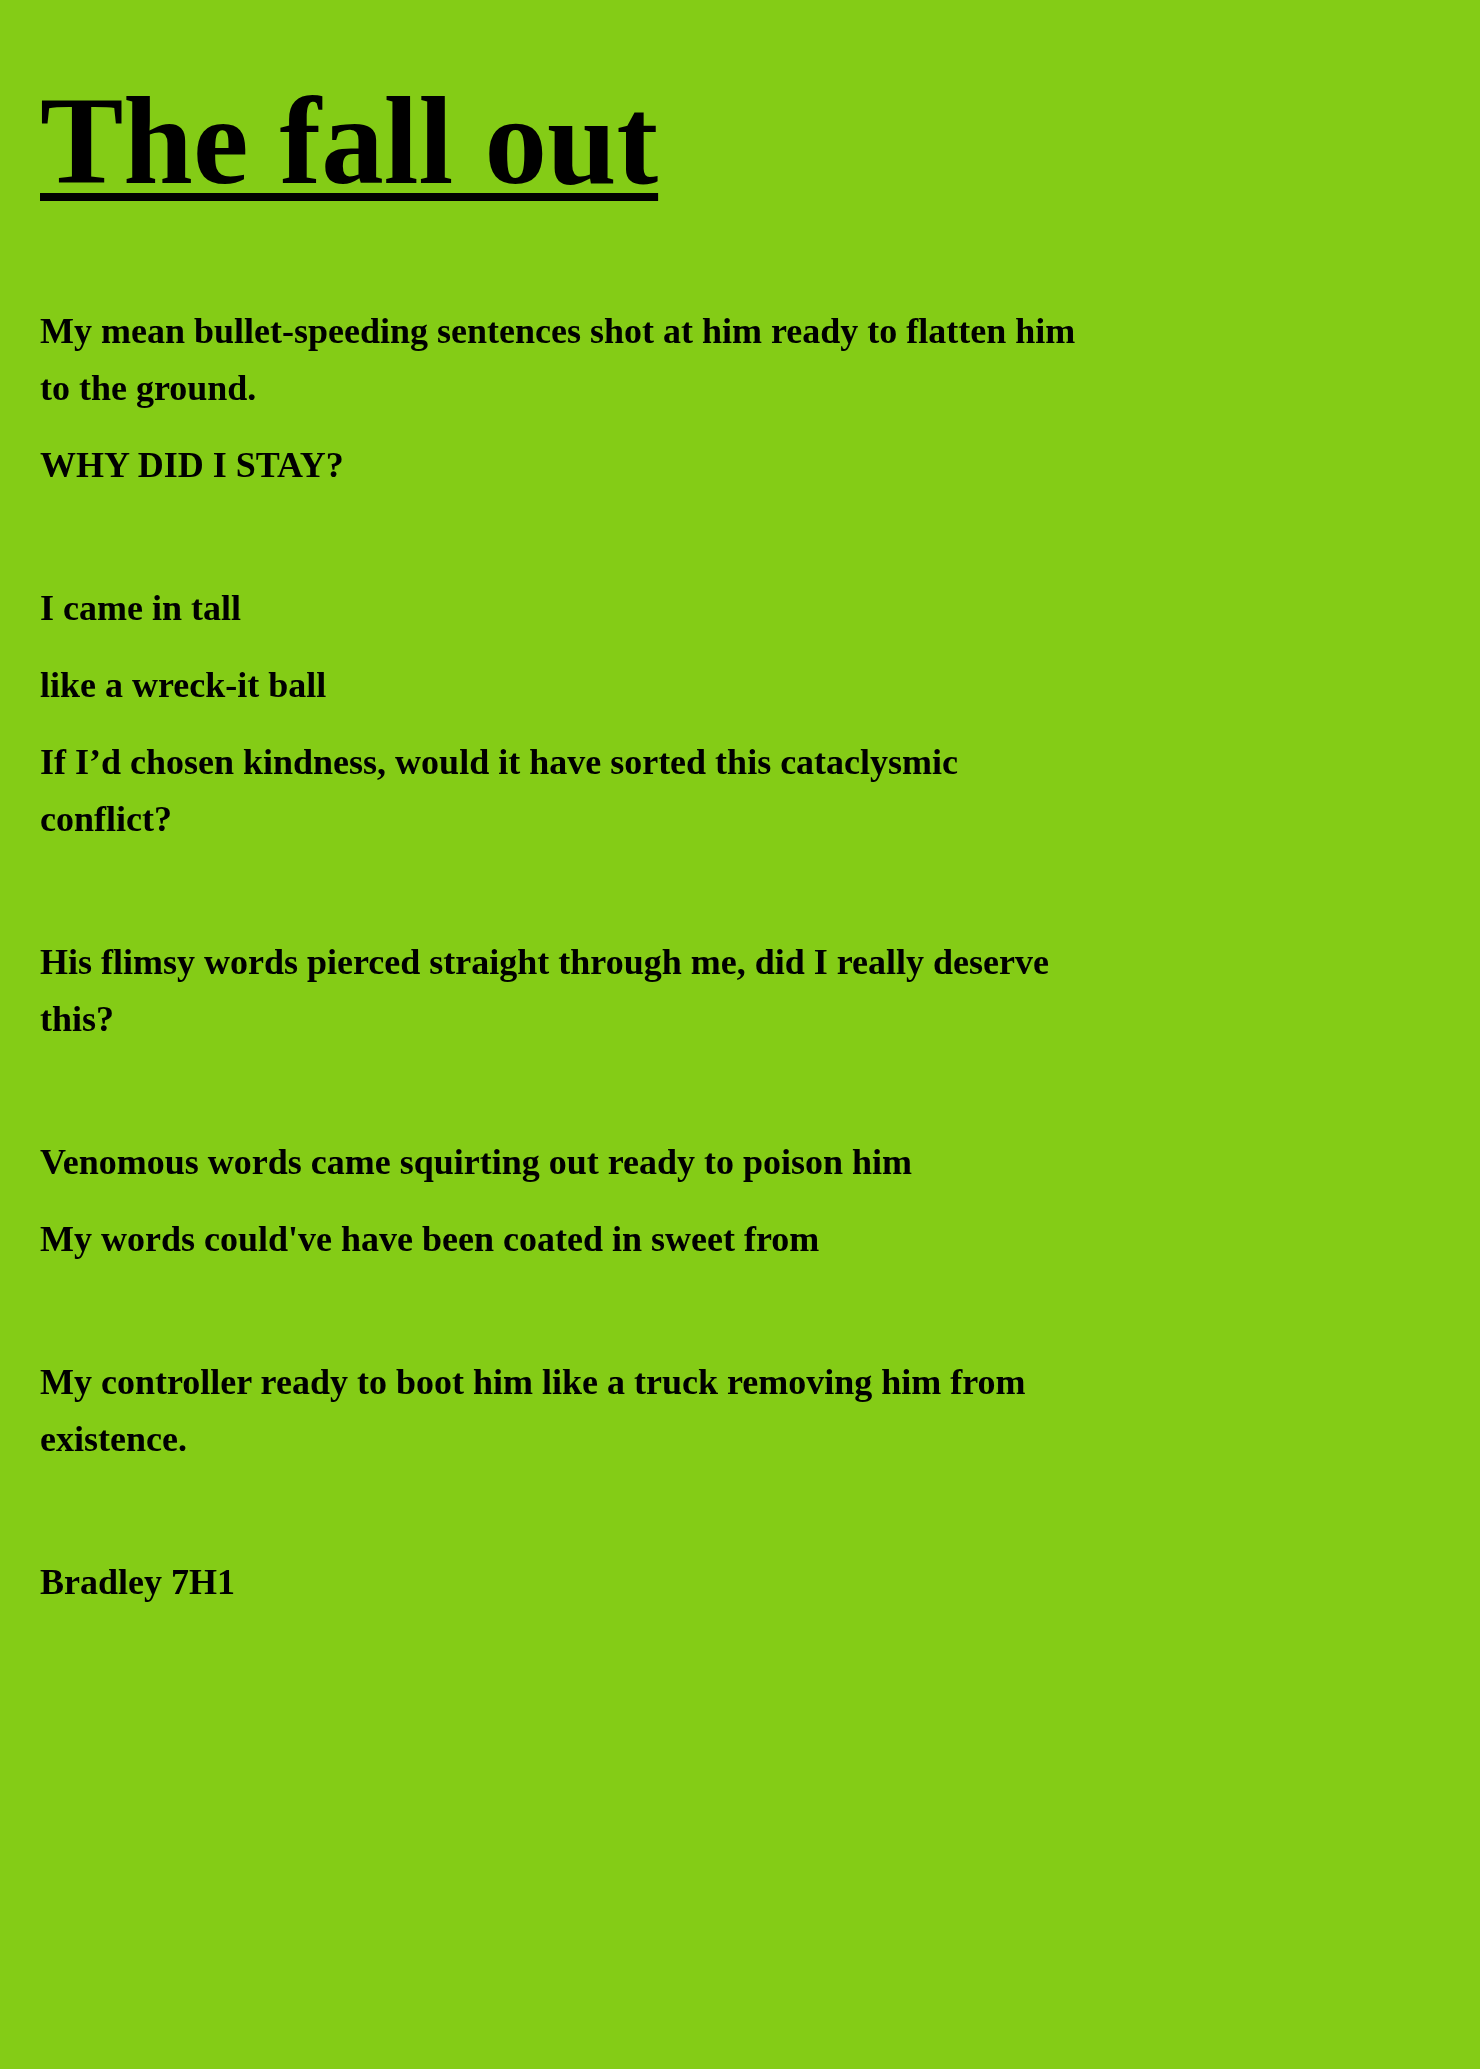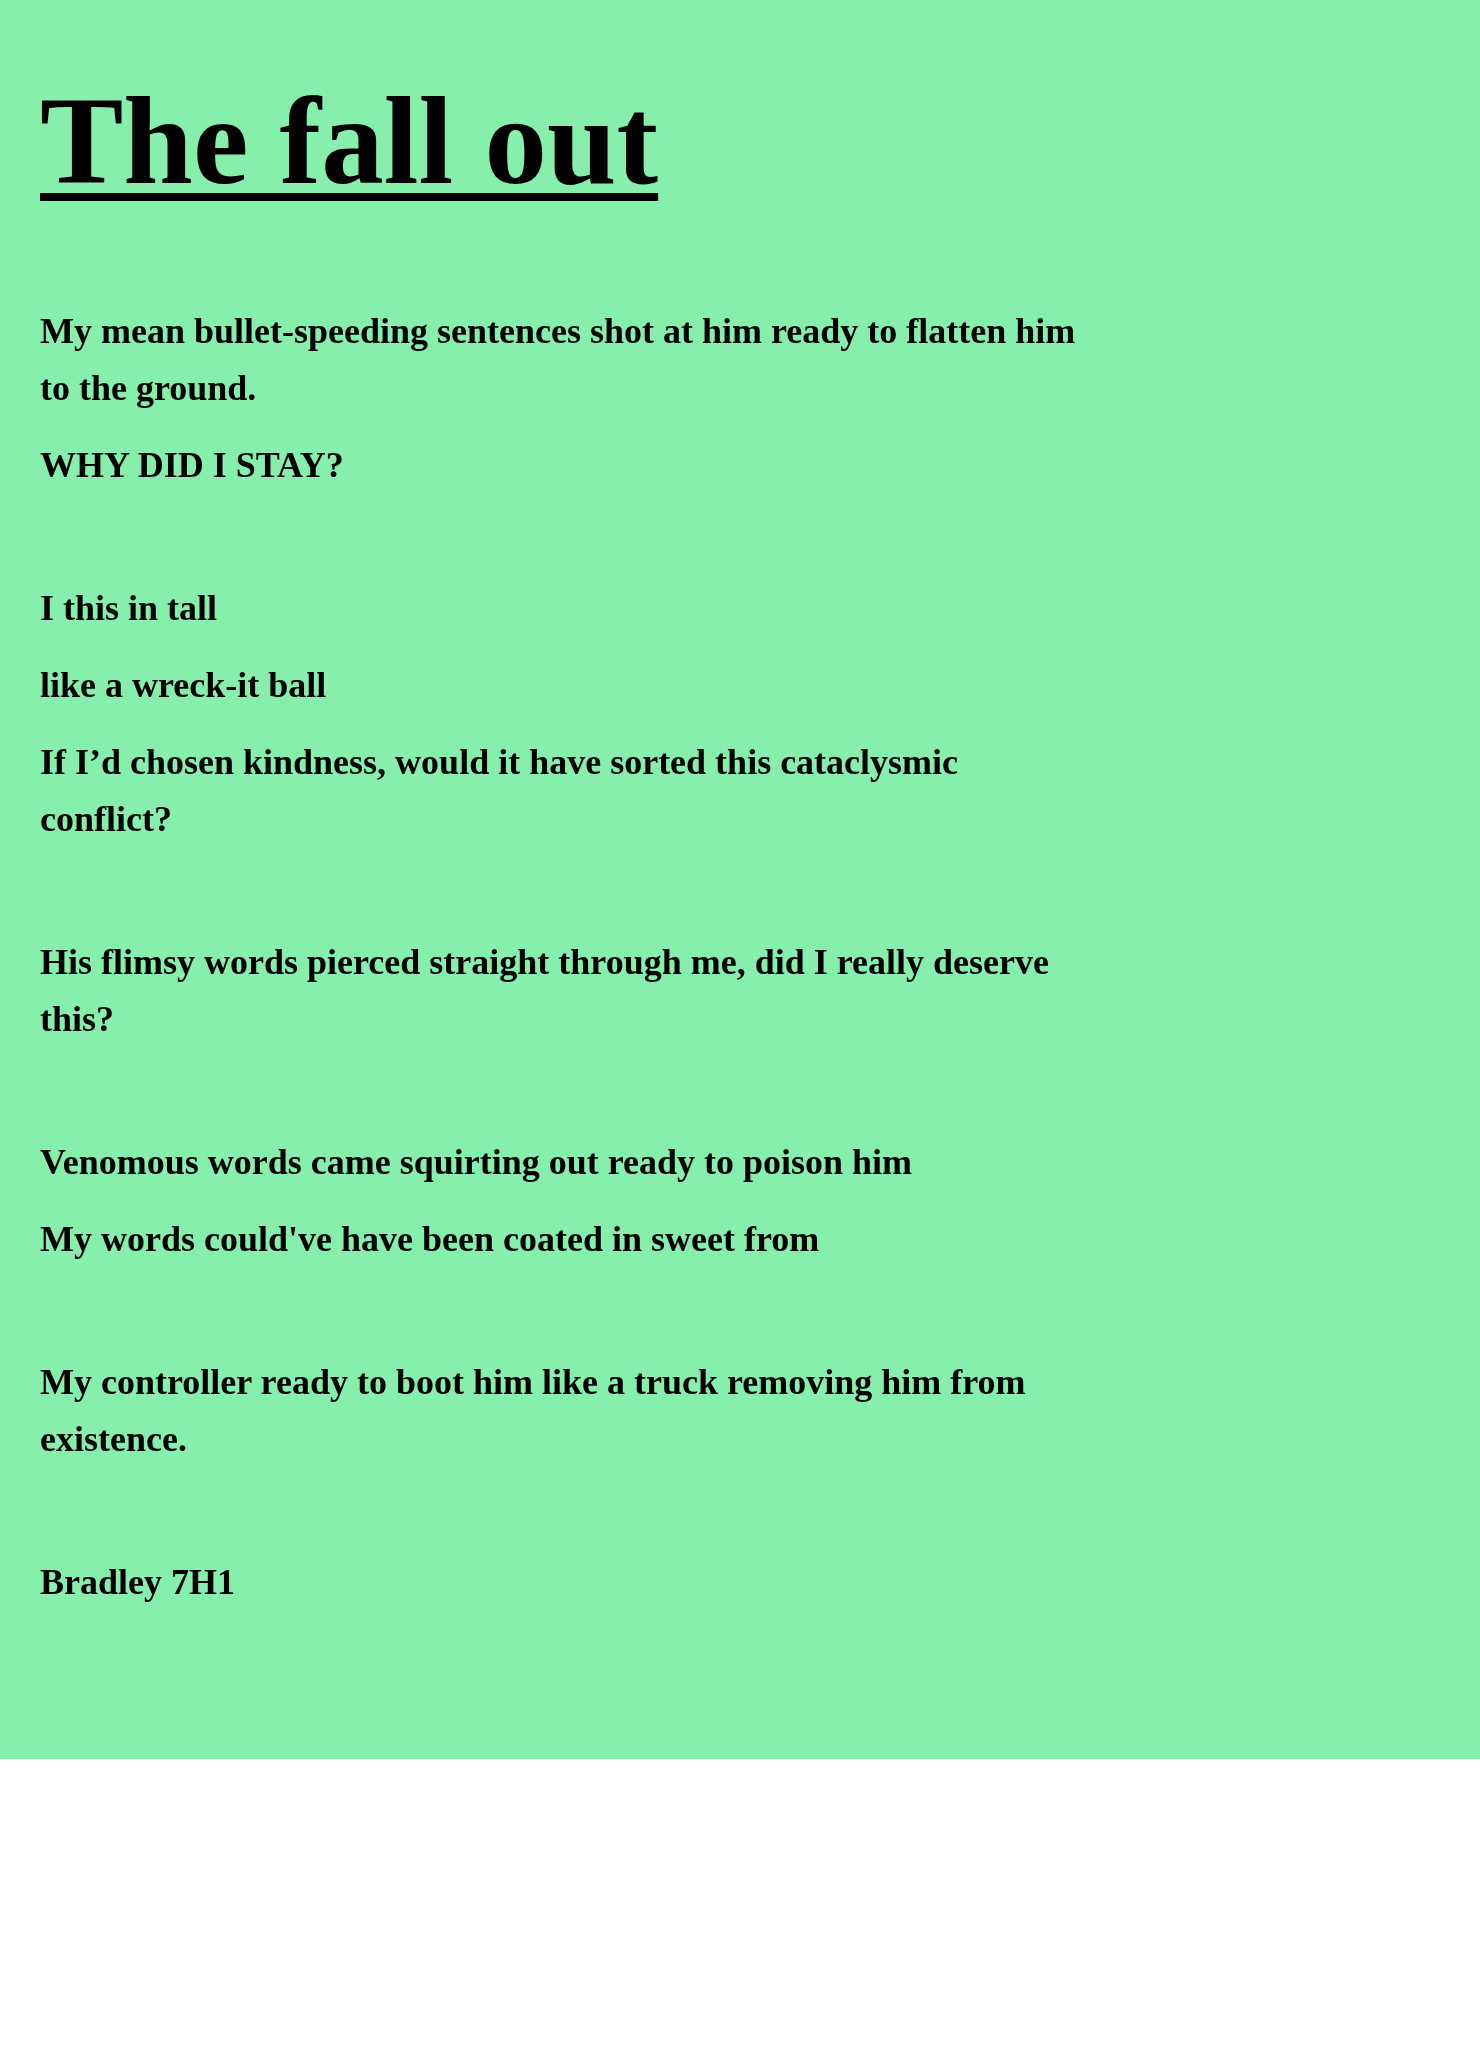--- a/index.html
+++ b/index.html
@@ -3,22 +3,22 @@
 <meta charset="utf-8">
 <style>
   html, body {
     margin: 0;
     padding: 0;
     background: #ffffff;
   }
   .page {
     position: relative;
     width: 1480px;
-    height: 1759px;
-    background: #86efac;
+    height: 2069px;
+    background: #84cc16;
     color: #000000;
     font-family: "Liberation Serif", "DejaVu Serif", serif;
     font-weight: bold;
     box-sizing: border-box;
     padding: 73px 30px 4px 40px;
     overflow: hidden;
   }
   .doc-title {
     margin: 0 0 93px 0;
     font-size: 125px;
@@ -50,21 +50,21 @@
   <h1 class="doc-title">The fall out</h1>
   <div class="poem-body">
       <div class="para">
         <div class="line">My mean bullet-speeding sentences shot at him ready to flatten him</div>
         <div class="line">to the ground.</div>
       </div>
       <div class="para">
         <div class="line">WHY DID I STAY?</div>
       </div>
       <div class="para stanza-gap">
-        <div class="line">I this in tall</div>
+        <div class="line">I came in tall</div>
       </div>
       <div class="para">
         <div class="line">like a wreck-it ball</div>
       </div>
       <div class="para">
         <div class="line">If I’d chosen kindness, would it have sorted this cataclysmic</div>
         <div class="line">conflict?</div>
       </div>
       <div class="para stanza-gap">
         <div class="line">His flimsy words pierced straight through me, did I really deserve</div>

